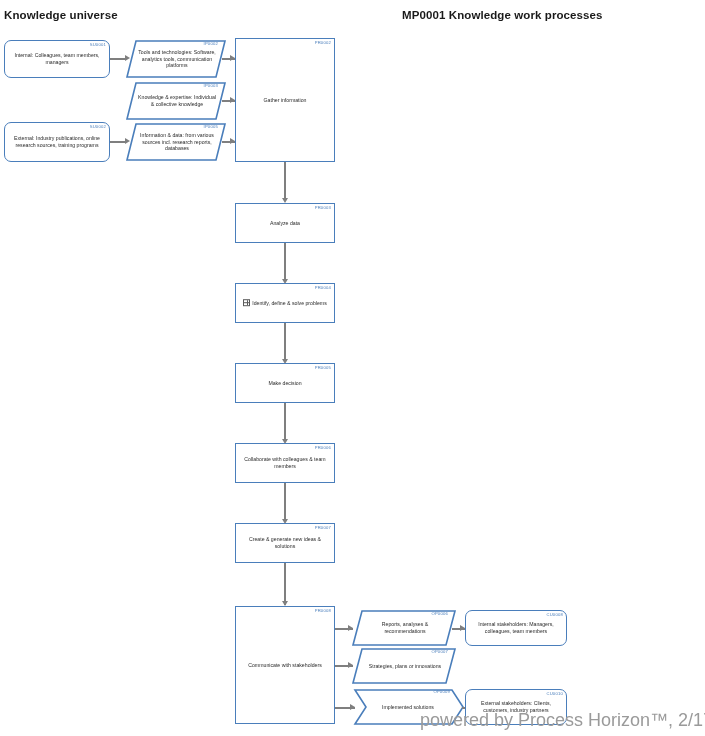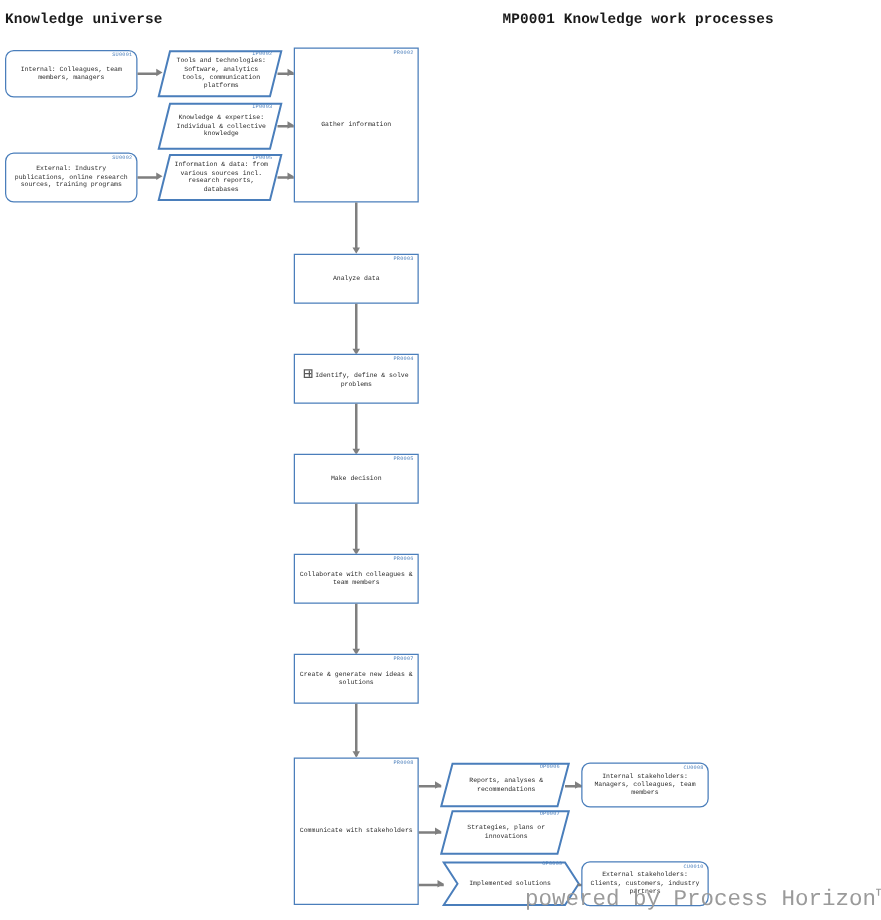--- a/index.html
+++ b/index.html
@@ -7,21 +7,20 @@
     margin: 0; padding: 0;
     background: #ffffff;
     font-family: "Liberation Sans", sans-serif;
   }
   #canvas {
     position: relative;
     width: 705px;
     height: 736px;
     overflow: hidden;
     background: #ffffff;
-    font-family: Liberation Mono, monospace;
   }
 
   
   .swim-title {
     position: absolute;
     font-size: 11.5px;
     font-weight: bold;
     color: #1a1a1a;
     letter-spacing: 0.1px;
     white-space: nowrap;

